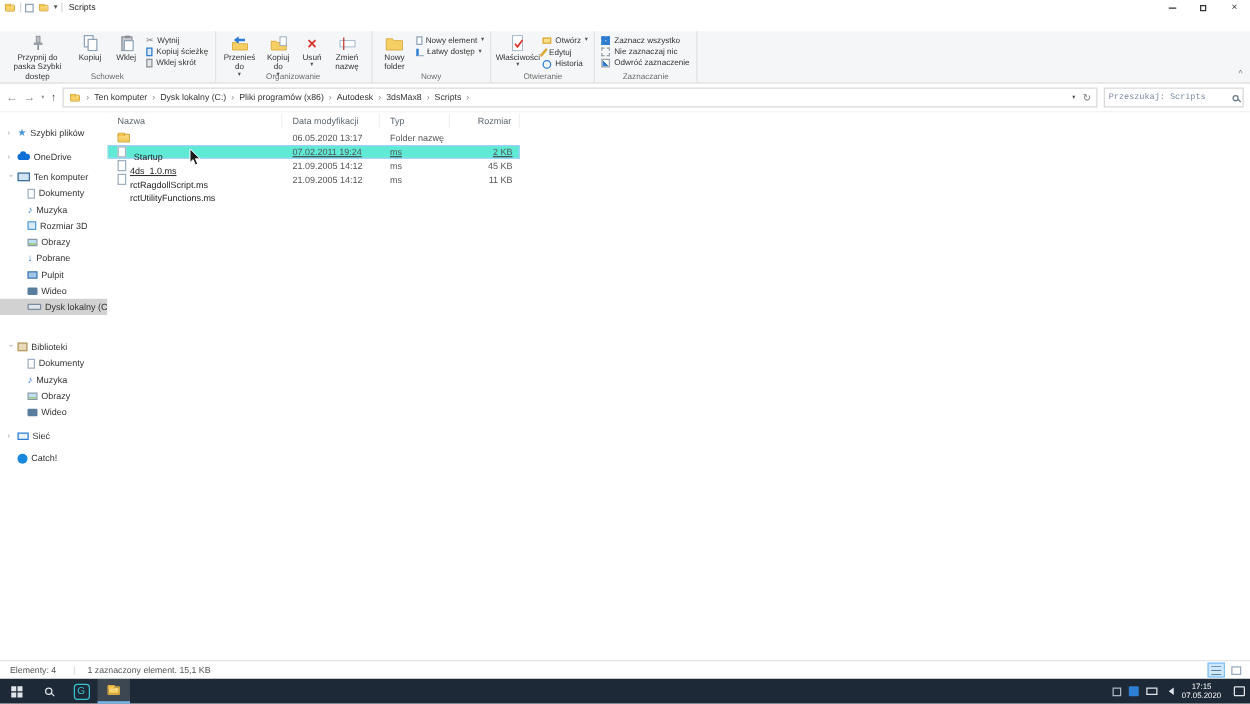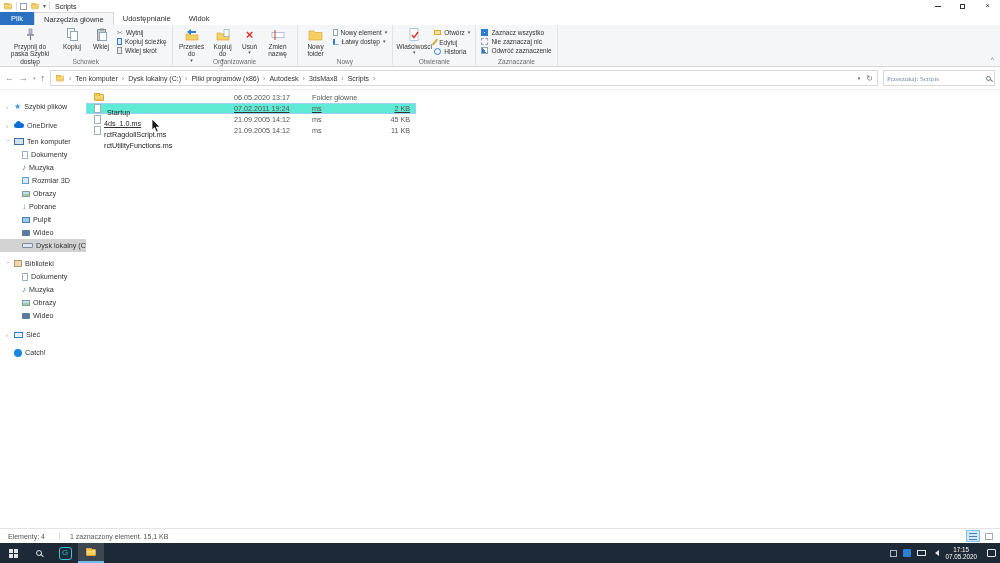--- a/index.html
+++ b/index.html
@@ -54,21 +54,21 @@
 
   
   .addrrow { position:absolute; top:67px; left:0; right:0; height:23px; background:#fff; display:flex; align-items:center; padding:0 5px; gap:5px; border-bottom:1px solid #efefef; }
   .nav-arrow { font-size:9px; color:#8a8a8a; line-height:1; }
   .nav-arrow.up { color:#555; }
   .addrbox { flex:1; height:16px; border:1px solid #d9d9d9; display:flex; align-items:center; padding:0 4px; gap:4px; background:#fff; }
   .crumb { color:#333; font-size:7px; white-space:nowrap; }
   .crumb-sep { color:#888; font-size:7px; }
   .addr-right { margin-left:auto; display:flex; gap:6px; align-items:center; color:#777; font-size:8px; }
   .searchwrap { width:112px; height:16px; border:1px solid #d9d9d9; display:flex; align-items:center; padding:0 3px; }
-  .searchwrap input { border:none; outline:none; width:100%; font-family:Liberation Serif, serif; font-size:6.8px; color:#333; }
+  .searchwrap input { border:none; outline:none; width:100%; font-family:Liberation Mono, monospace; font-size:6.8px; color:#333; }
   .searchwrap input::placeholder { color:#7a8aa0; opacity:1; }
   .mag { width:5px; height:5px; border:1px solid #6b7a8a; border-radius:50%; position:relative; flex:none; }
   .mag::after { content:""; position:absolute; width:3px; height:1px; background:#6b7a8a; transform:rotate(45deg); right:-3px; bottom:-1px; }
 
   
   .sidebar { position:absolute; top:90px; bottom:35px; left:0; width:86px; padding-top:10px; background:#fff; overflow:hidden; }
   .nav-item { display:flex; align-items:center; height:13px; gap:3px; padding-left:14px; font-size:7.2px; color:#333; white-space:nowrap; }
   .nav-item.lvl1 { padding-left:22px; }
   .nav-item.selected { background:#d2d2d2; }
   .exp { font-size:6px; color:#999; width:5px; margin-left:-8px; }
@@ -156,26 +156,20 @@
       <span class="wc">
           <span class="min-glyph"></span>
         </span>
       <span class="wc">
           <span class="max-glyph"></span>
         </span>
       <span class="wc">×</span>
     </div>
   </div>
 
-  <div class="tabrow">
-    <span class="tab file-tab">Plik</span>
-    <span class="tab active">Narzędzia główne</span>
-    <span class="tab">Udostępnianie</span>
-    <span class="tab">Widok</span>
-  </div>
 
   <div class="ribbon">
 
     <div class="rgroup">
       <div class="rg-body">
         <div class="bigbtn" style="width:50px">
           <span class="ri">
             <svg width="13" height="13">
                 <rect x="5" y="1" width="3" height="5" fill="#b9bec5" stroke="#8a8f96" stroke-width="0.7"></rect>
                 <rect x="3" y="6" width="7" height="2" fill="#9aa0a8"></rect>
@@ -413,21 +407,21 @@
         <span>Pulpit</span>
       </div>
     <div class="nav-item lvl1">
         <span class="nic i-video"></span>
         <span>Wideo</span>
       </div>
     <div class="nav-item lvl1 selected">
         <span class="nic i-drive"></span>
         <span>Dysk lokalny (C:)</span>
       </div>
-    <div class="nav-item" style="margin-top:5px">
+    <div class="nav-item" style="margin-top:19px">
         <span class="exp open">›</span>
         <span class="nic i-lib"></span>
         <span>Biblioteki</span>
       </div>
     <div class="nav-item lvl1">
         <span class="nic i-doc"></span>
         <span>Dokumenty</span>
       </div>
     <div class="nav-item lvl1">
         <span class="nic g-music">♪</span>
@@ -446,28 +440,34 @@
         <span class="nic i-net"></span>
         <span>Sieć</span>
       </div>
     <div class="nav-item" style="margin-top:5px">
         <span class="nic i-catch"></span>
         <span>Catch!</span>
       </div>
   </div>
 
   <div class="filearea">
+    <div class="fheader">
+      <span class="fh col-name">Nazwa</span>
+      <span class="fh col-date">Data modyfikacji</span>
+      <span class="fh col-type">Typ</span>
+      <span class="fh col-size">Rozmiar</span>
+    </div>
     <div style="height:2px"></div>
     <div class="frow">
       <span class="fc col-name">
           <span class="i-folder"></span>
           <span class="fname">Startup</span>
         </span>
       <span class="fc col-date fc-sub">06.05.2020 13:17</span>
-      <span class="fc col-type fc-sub">Folder główne</span>
+      <span class="fc col-type fc-sub">Folder nazwę</span>
       <span class="fc col-size fc-sub"></span>
     </div>
     <div class="frow selected">
       <span class="fc col-name">
           <span class="i-file"></span>
           <span class="fname">4ds_1.0.ms</span>
         </span>
       <span class="fc col-date fc-sub">07.02.2011 19:24</span>
       <span class="fc col-type fc-sub">ms</span>
       <span class="fc col-size fc-sub">2 KB</span>

